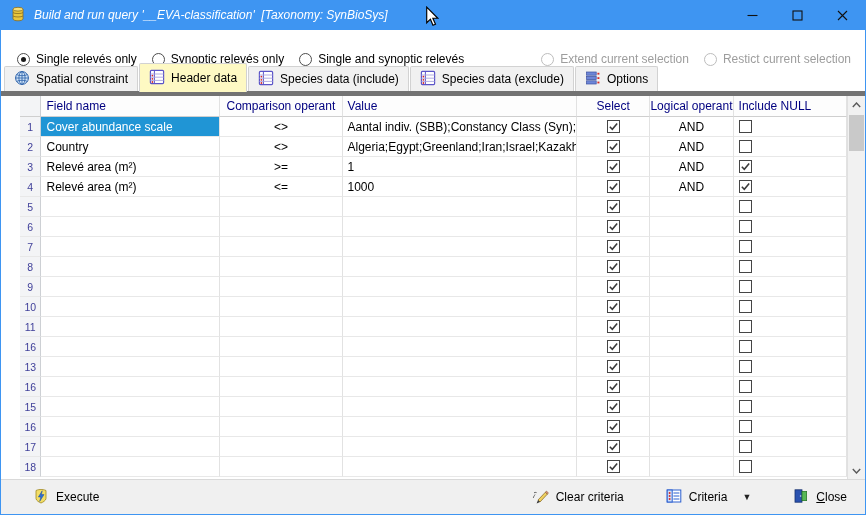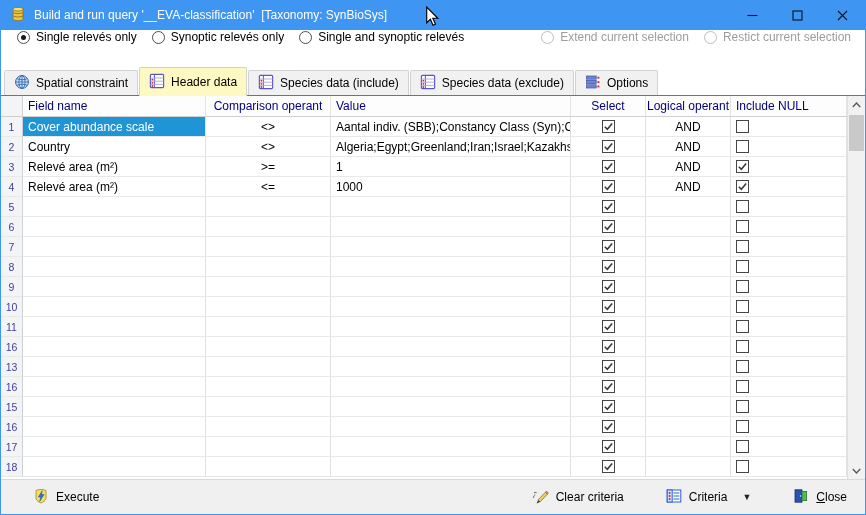--- a/index.html
+++ b/index.html
@@ -8,51 +8,51 @@
 
   .window{
     position:relative; width:866px; height:515px; background:#fff;
     border-left:1px solid var(--accent); border-right:1px solid var(--accent);
     border-bottom:1px solid var(--accent);
     display:flex; flex-direction:column; overflow:hidden;
   }
 
   
   .titlebar{ height:30px; background:var(--accent); display:flex; align-items:center;
-    padding-left:9px; gap:8px; flex:0 0 auto; }
+    padding-left:9px; gap:8px; flex:0 0 auto;font-style:italic; }
   .titlebar .title{ color:#fff; font-size:12px; white-space:pre; }
   .win-controls{ margin-left:auto; display:flex; height:100%; }
   .win-btn{ width:45px; height:100%; display:flex; align-items:center; justify-content:center;
     color:#111; font-size:14px; cursor:default; }
   .win-btn svg{ display:block; }
 
   
-  .radio-row{ height:36px; display:flex; align-items:flex-start; background:#fff;
+  .radio-row{ height:36px; display:flex; align-items:flex-end; background:#fff;
     padding:0 14px 0 16px; justify-content:space-between; flex:0 0 auto; }
   .radio-group{ display:flex; align-items:center; gap:15px; }
   .radio-item{ display:flex; align-items:center; gap:6px; white-space:nowrap; }
   .radio-circle{ width:13px; height:13px; border:1px solid #4d4d4d; border-radius:50%;
     background:#fff; position:relative; flex:0 0 auto; }
   .radio-circle.on::after{ content:""; position:absolute; left:3px; top:3px; width:5px; height:5px;
     border-radius:50%; background:#1a1a1a; }
   .radio-item.disabled{ color:var(--disabled); }
   .radio-item.disabled .radio-circle{ border-color:#bdbdbd; }
   .radio-item.disabled .radio-circle.on::after{ background:#bdbdbd; }
 
   
   .tabbar{ height:30px; background:#fff; display:flex; align-items:flex-end;
-    padding-left:3px; border-bottom:1px solid #737373; flex:0 0 auto; }
+    padding-left:3px; border-bottom:5px solid #737373; flex:0 0 auto; }
   .tab{ height:25px; display:flex; align-items:center; gap:6px; padding:0 9px;
     background:#f1f1f1; border:1px solid #d2d2d2; border-bottom:none;
     border-radius:2px 2px 0 0; margin-right:1px; white-space:nowrap; cursor:default; }
   .tab.active{ height:29px; background:#fef9c3; margin-bottom:-1px; position:relative; z-index:2; }
   .tab svg{ flex:0 0 auto; }
 
   
-  .grid-area{ flex:1 1 auto; display:flex; background:#fff; min-height:0; }
+  .grid-area{ flex:1 1 auto; display:flex; background:#fff; min-height:0;padding-left:19px; }
   .grid-main{ flex:1 1 auto; display:flex; flex-direction:column; overflow:hidden; }
   .g-row{ display:flex; height:20px; flex:0 0 auto; }
   .g-row.header{ height:21px; }
   .c{ border-right:1px solid #e2e2e2; border-bottom:1px solid #e8e8e8; display:flex;
     align-items:center; padding:0 5px; overflow:hidden; white-space:nowrap; }
   .header .c{ color:var(--header-text); background:#fdfdfd; border-bottom:1px solid #cfcfcf; }
   .c.gutter{ width:22px; background:#f3f4f6; border-right:1px solid #cdd0d4;
     justify-content:center; color:var(--row-number); font-size:10.5px; padding:0; }
   .header .c.gutter{ background:#f3f4f6; }
   .c.field{ width:183px; }

